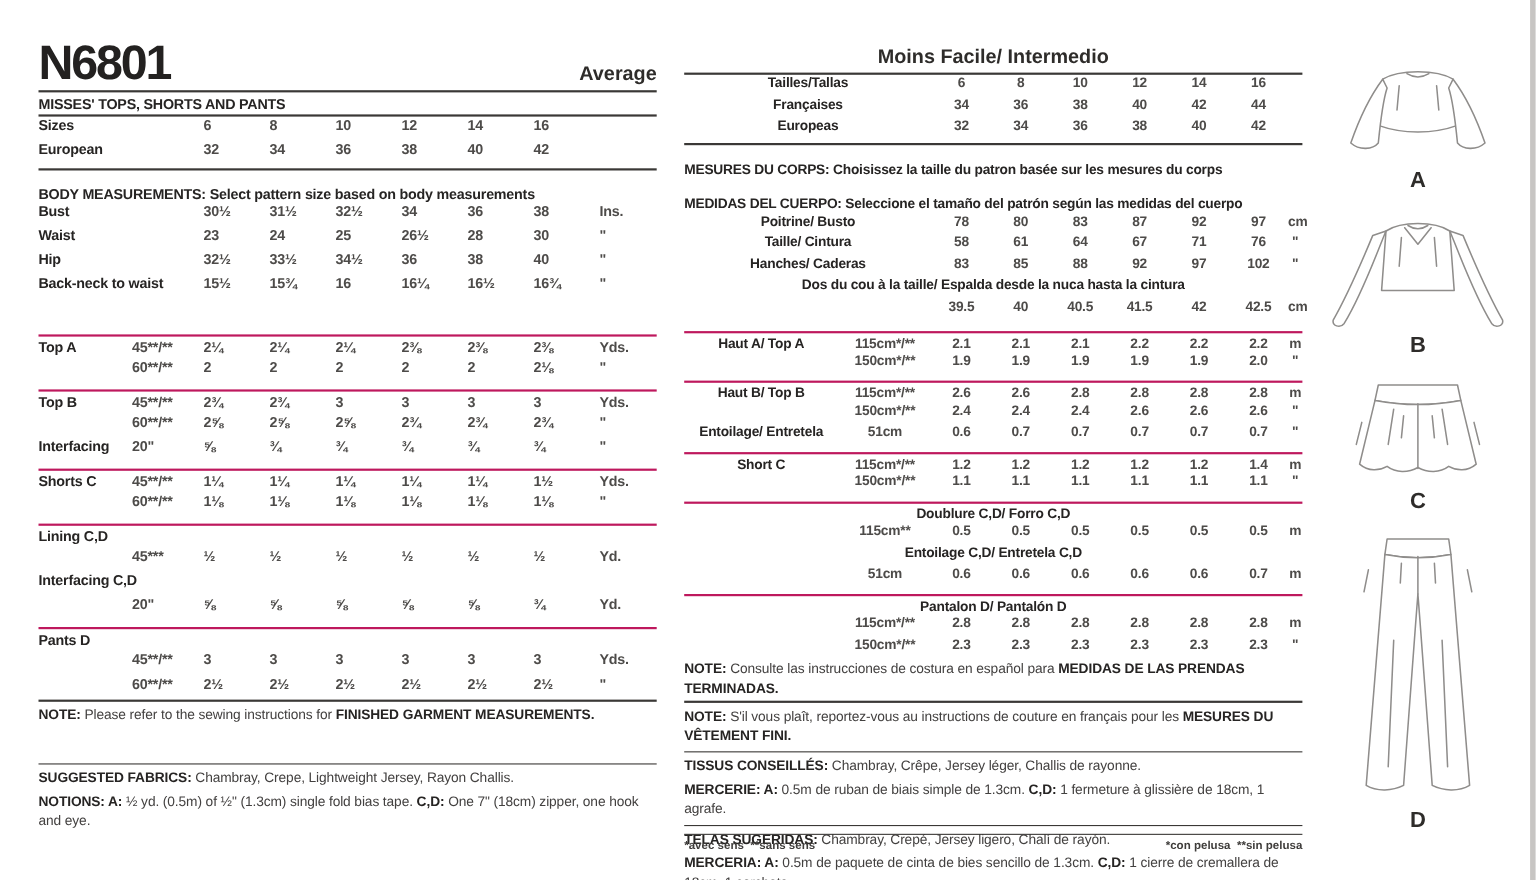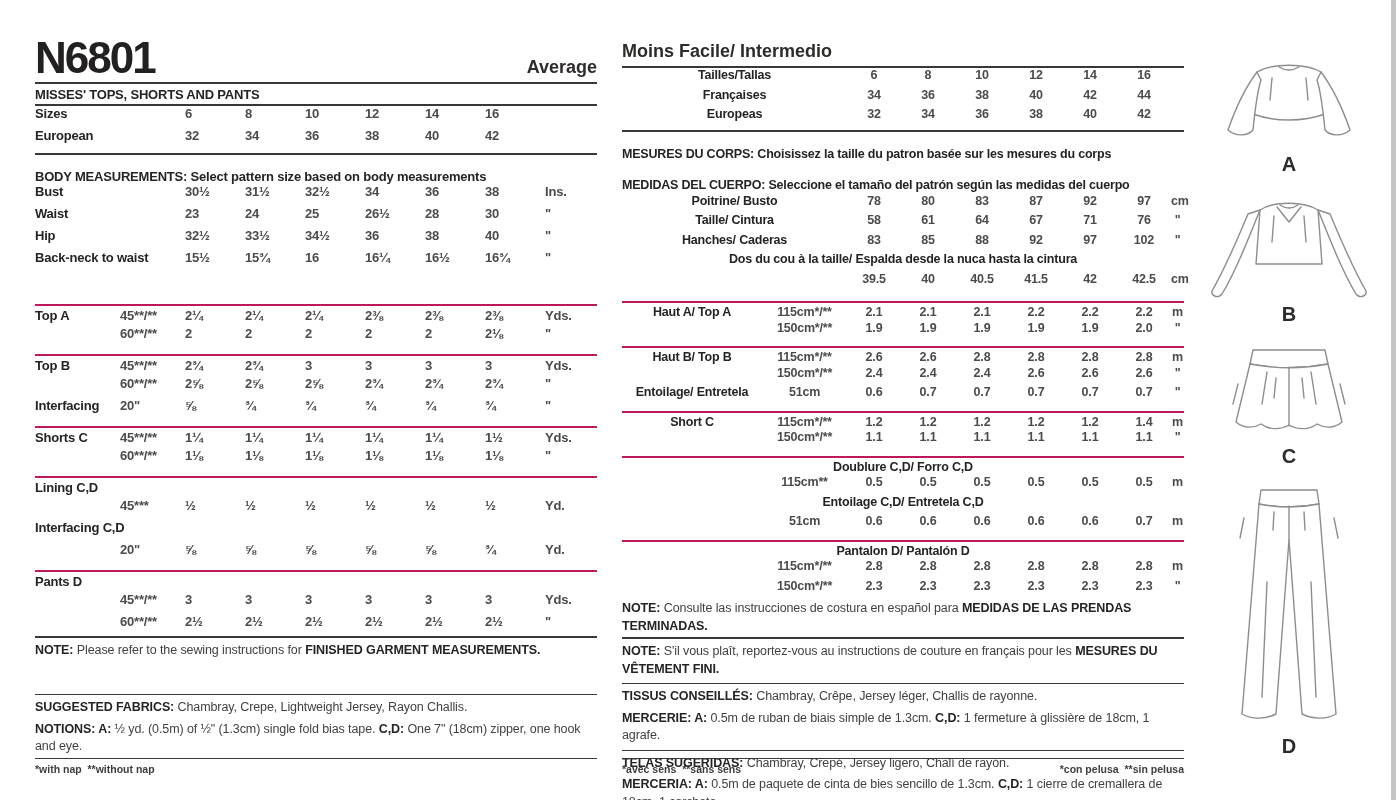--- a/index.html
+++ b/index.html
@@ -9,21 +9,21 @@
 
   .col { position:absolute; top:38px; }
   #col-left  { left:35px;  width:562px; }
   #col-right { left:622px; width:562px; }
 
   
   .hdr { display:flex; justify-content:space-between; align-items:flex-end;
          border-bottom:2.5px solid #3a3836; padding-bottom:4px; }
   .pattern-num { font-size:44px; font-weight:800; letter-spacing:-2px; line-height:0.9; color:#232120; }
   .difficulty { font-size:18px; font-weight:600; color:#2e2c2a; }
-  .hdr-right { justify-content:flex-start; min-height:30px; }
+  .hdr-right { justify-content:center; min-height:30px; }
 
   .sec-title { font-size:13px; font-weight:700; letter-spacing:-0.2px; padding:3px 0 2px 0;
                border-bottom:2.5px solid #3a3836; color:#262423; }
 
   .theading { font-size:13px; font-weight:700; letter-spacing:-0.2px; padding-top:2px; color:#262423;margin-top:12px; }
   #col-right .theading { font-size:12.5px; line-height:17px; }
 
   
   .rule  { height:0; border-top:2px solid #3a3836; margin:3px 0 2px 0; }
   .rule.thin { border-top-width:1.5px; }
@@ -500,26 +500,20 @@
     <div class="para"><span class="b">NOTE:</span><span> Consulte las instrucciones de costura en español para </span><span class="b">MEDIDAS DE LAS PRENDAS TERMINADAS.</span></div>
     <div class="para note"><span class="b">NOTE:</span><span> S'il vous plaît, reportez-vous au instructions de couture en français pour les </span><span class="b">MESURES DU VÊTEMENT FINI.</span></div>
     <div class="rule thin"></div>
     <div class="para"><span class="b">TISSUS CONSEILLÉS:</span><span> Chambray, Crêpe, Jersey léger, Challis de rayonne.</span></div>
     <div class="para"><span class="b">MERCERIE: A:</span><span> 0.5m de ruban de biais simple de 1.3cm. </span><span class="b">C,D:</span><span> 1 fermeture à glissière de 18cm, 1 agrafe.</span></div>
     <div class="rule thin"></div>
     <div class="para"><span class="b">TELAS SUGERIDAS:</span><span> Chambray, Crepé, Jersey ligero, Chalí de rayón.</span></div>
     <div class="para"><span class="b">MERCERIA: A:</span><span> 0.5m de paquete de cinta de bies sencillo de 1.3cm. </span><span class="b">C,D:</span><span> 1 cierre de cremallera de 18cm, 1 corchete.</span></div>
   </div>
 
-  <div class="footer" id="footer-left">
-    <div class="foot-rule"></div>
-    <div class="foot-text">
-      <span>*with nap  **without nap</span>
-    </div>
-  </div>
   <div class="footer" id="footer-right">
     <div class="foot-rule"></div>
     <div class="foot-text">
       <span>*avec sens  **sans sens</span>
       <span>*con pelusa  **sin pelusa</span>
     </div>
   </div>
 
   <div id="figures">
 

